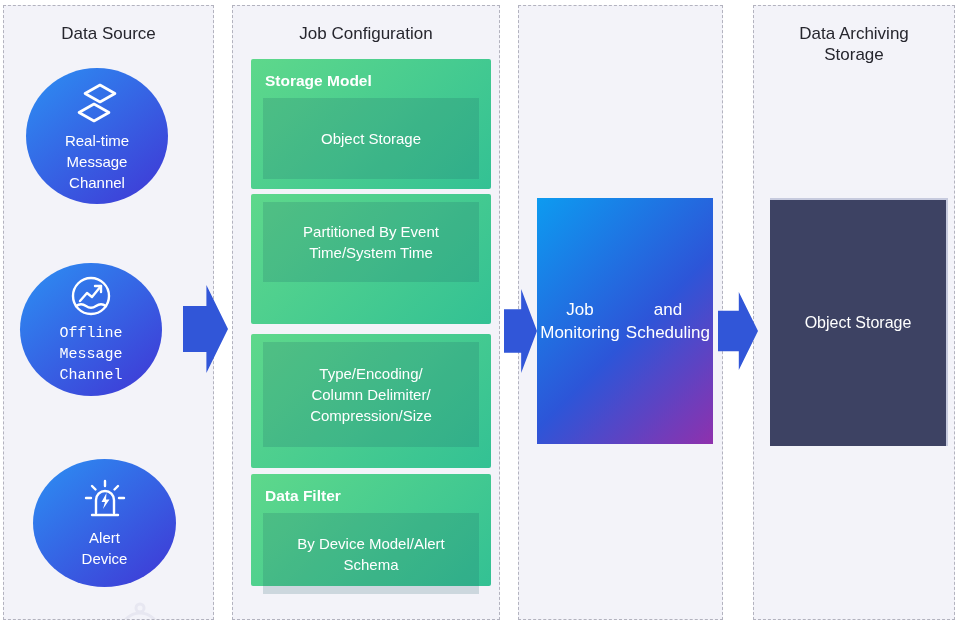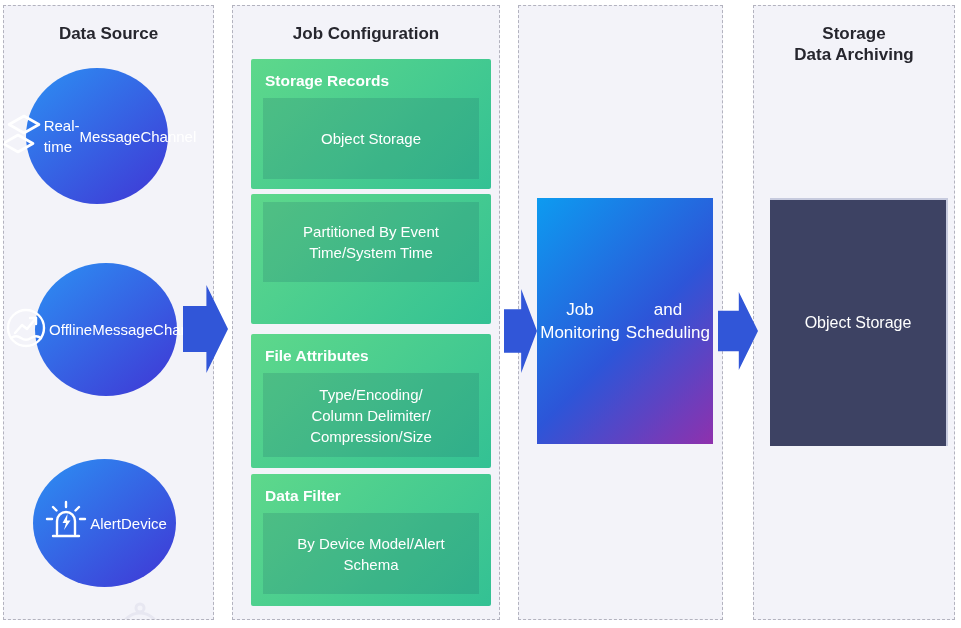--- a/index.html
+++ b/index.html
@@ -16,62 +16,62 @@
     border: 1px dashed #b3b3bf;
     overflow: hidden;
   }
   .col-1 { left: 3px;   width: 211px; }
   .col-2 { left: 232px; width: 268px; }
   .col-3 { left: 518px; width: 205px; }
   .col-4 { left: 753px; width: 202px; }
 
   .col-header {
     margin-top: 17px; text-align: center;
-    font-size: 17px; font-weight: bold; color: #26262e;
+    font-size: 17px; font-weight: normal; color: #26262e;
     line-height: 21px;
   }
 
   
   .source-circle {
     position: absolute; border-radius: 50%;
     background: linear-gradient(140deg, #2e87f0 10%, #3f3ad6 95%);
-    display: flex; align-items: center; justify-content: center;
+    display: flex; flex-direction: column; align-items: center; justify-content: center;
     color: #ffffff; text-align: left;
   }
   .circle-1 { left: 22px; top: 62px;  width: 142px; height: 136px; }
-  .circle-2 { left: 31px; top: 257px; width: 142px; height: 133px; }
+  .circle-2 { left: 16px; top: 257px; width: 142px; height: 133px; font-family: Liberation Mono, monospace; }
   .circle-3 { left: 29px; top: 453px; width: 143px; height: 128px; }
   .source-circle .icon { margin-bottom: 4px; line-height: 0; }
   .node-label { font-size: 15px; line-height: 21px; }
 
   .faint-glyph { position: absolute; left: 113px; top: 596px; }
 
   
   .green-box {
     position: absolute; left: 18px; width: 240px;
     background: linear-gradient(135deg, #5ed88b 0%, #33c194 100%);
     border-radius: 2px;
   }
   .gbox-1 { top: 53px;  height: 130px; }
   .gbox-2 { top: 188px; height: 130px; }
   .gbox-3 { top: 328px; height: 134px; }
-  .gbox-4 { top: 468px; height: 132px; }
+  .gbox-4 { top: 468px; height: 112px; }
   .green-box .g-title {
     padding: 13px 0 0 14px;
     font-size: 15.5px; font-weight: bold; color: #ffffff; line-height: 18px;
   }
   .green-box .g-inner {
     margin: 8px 12px 0 12px;
     background: rgba(27, 88, 102, 0.18);
     display: flex; flex-direction: column; align-items: center; justify-content: center;
     color: #ffffff; font-size: 15px; line-height: 21px; text-align: center;
   }
   .gbox-1 .g-inner { height: 81px; }
   .gbox-2 .g-inner { height: 80px; }
-  .gbox-3 .g-inner { height: 84px; }
+  .gbox-3 .g-inner { height: 105px; }
   .gbox-4 .g-inner { height: 81px; }
 
   
   .blue-box {
     position: absolute; left: 18px; top: 192px; width: 176px; height: 246px;
     background: linear-gradient(135deg, #0d9bf0 0%, #2d55d8 55%, #8f31ad 100%);
     display: flex; flex-direction: row; align-items: center; justify-content: center;
     color: #ffffff; font-size: 17px; line-height: 23px; text-align: center;
   }
 
@@ -150,35 +150,34 @@
         <path d="M4 30 a19 19 0 0 1 38 0"></path>
         <circle cx="23" cy="26" r="5"></circle>
       </svg>
     </span>
   </section>
 
   <section class="column col-2">
     <h2 class="col-header">Job Configuration</h2>
 
     <div class="green-box gbox-1">
-      <div class="g-title">Storage Records</div>
+      <div class="g-title">Storage Model</div>
       <div class="g-inner">
         <div>Object Storage</div>
       </div>
     </div>
 
     <div class="green-box gbox-2">
       <div class="g-inner">
         <div>Partitioned By Event</div>
         <div>Time/System Time</div>
       </div>
     </div>
 
     <div class="green-box gbox-3">
-      <div class="g-title">File Attributes</div>
       <div class="g-inner">
         <div>Type/Encoding/</div>
         <div>Column Delimiter/</div>
         <div>Compression/Size</div>
       </div>
     </div>
 
     <div class="green-box gbox-4">
       <div class="g-title">Data Filter</div>
       <div class="g-inner">
@@ -190,22 +189,22 @@
 
   <section class="column col-3">
     <div class="blue-box">
       <div>Job Monitoring</div>
       <div>and Scheduling</div>
     </div>
   </section>
 
   <section class="column col-4">
     <h2 class="col-header">
+      <div>Data Archiving</div>
       <div>Storage</div>
-      <div>Data Archiving</div>
     </h2>
     <div class="dark-box">
       <div>Object Storage</div>
     </div>
   </section>
 
   <div class="flow-arrow arrow-1"></div>
   <div class="flow-arrow arrow-2"></div>
   <div class="flow-arrow arrow-3"></div>
 

